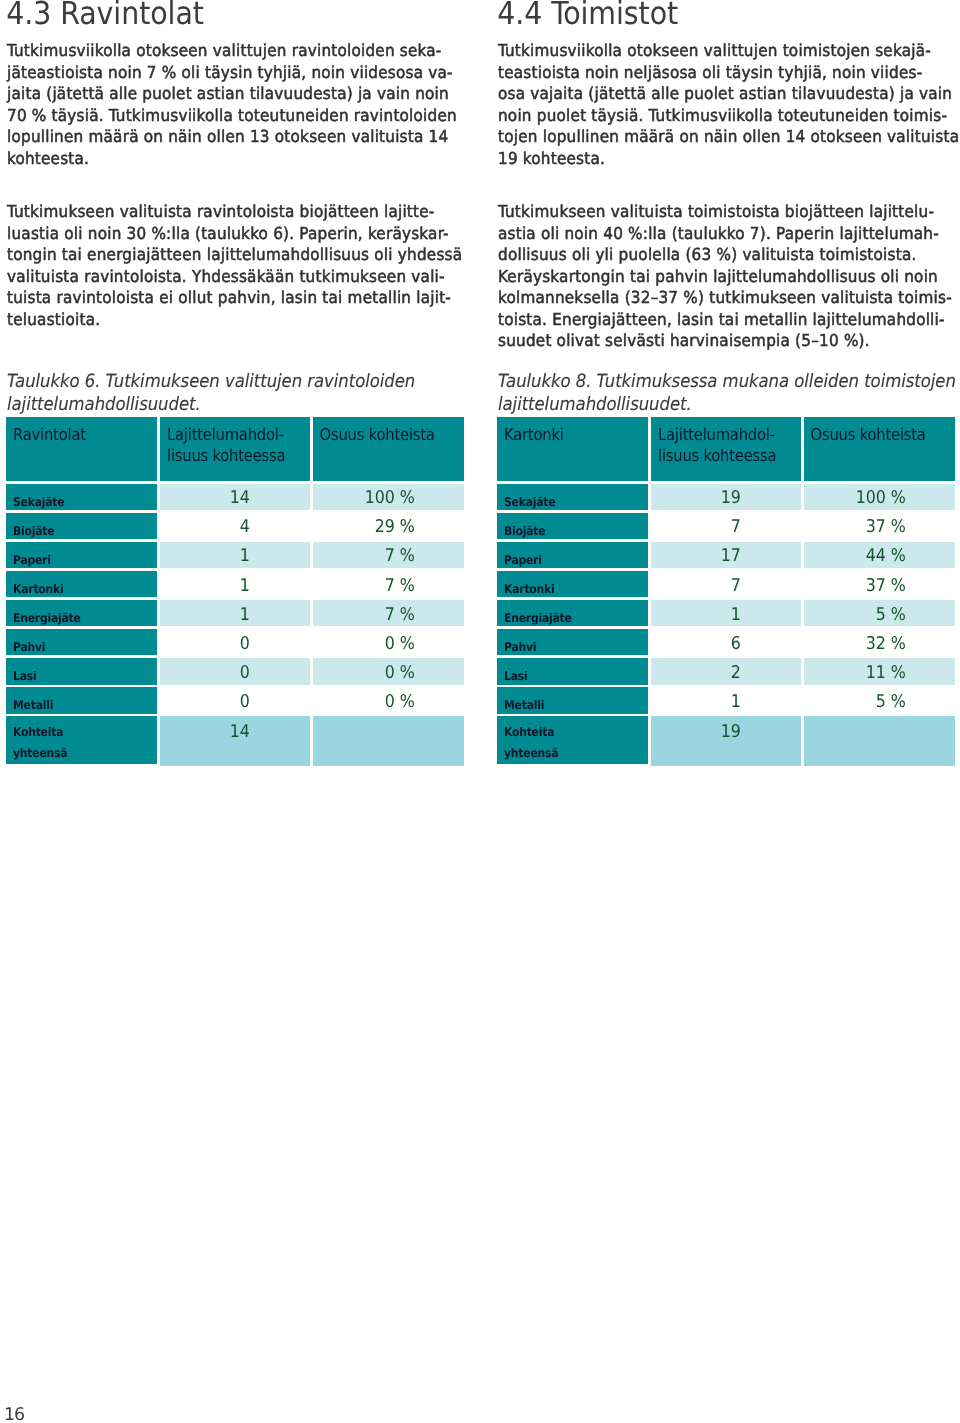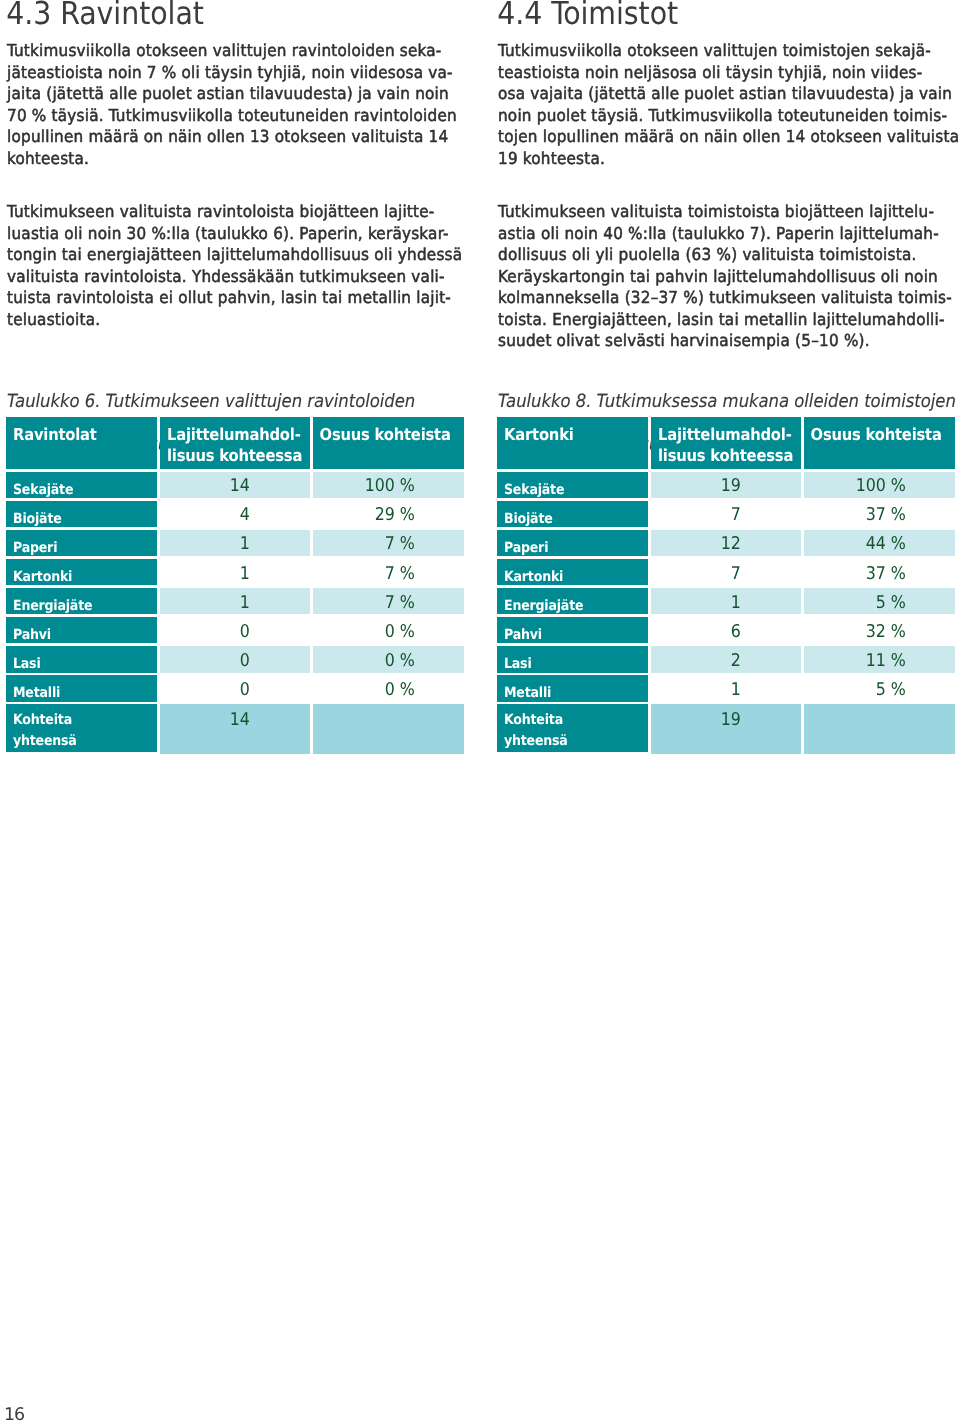--- a/index.html
+++ b/index.html
@@ -49,49 +49,48 @@
   .capbox .ln {
     transform: none;
     -webkit-text-stroke: 0.12px #3a3a3a;
     font-size: 18.35px;
     font-style: italic;
     font-weight: 400;
     color: #3a3a3a;
     letter-spacing: -0.05px;
     line-height: 22.8px;
     height: 22.8px;
-    margin-top: 20px;
   }
   .p1 { top: 40px; }
   .p2 { top: 201.4px; }
   .capbox { top: 370.8px; }
 
   .tbl { position:absolute; left:0px; top:417px; width:457px; }
   .trow { display: flex; margin-bottom: 2.7px; }
   .trow > .cell + .cell { margin-left: 2.8px; }
   .trow:last-child { margin-bottom: 0; }
   .c1 { width: 151.2px; flex: 0 0 151.2px; }
   .c2 { width: 149.8px; flex: 0 0 149.8px; }
   .c3 { width: 151.5px; flex: 0 0 151.5px; }
   .cell { overflow: hidden; }
   .hdr .cell {
     background: #008b92;
-    color: #ffffff;
-    font-weight: 700;
+    color: #0f172a;
+    font-weight: 400;
     font-size: 16.4px;
     line-height: 21.2px;
     letter-spacing: -0.2px;
     padding: 7.2px 2px 0 7.0px;
-    height: 52px;
+    height: 64px;
   }
   .lbl {
     background: #008b92;
-    color: #ffffff;
+    color: #0f172a;
     font-weight: 700;
-    font-size: 14px;
+    font-size: 12px;
     line-height: 20.8px;
     letter-spacing: -0.2px;
     padding: 8px 0 0 7.0px;
     height: 26.4px;
   }
   .num {
     background: #cbe9ec;
     color: #14532d;
     font-weight: 400;
     font-size: 17.6px;
@@ -232,21 +231,21 @@
           <div class="cell num c2">19</div>
           <div class="cell num c3">100 %</div>
         </div>
         <div class="trow">
           <div class="cell lbl c1">Biojäte</div>
           <div class="cell num c2 alt">7</div>
           <div class="cell num c3 alt">37 %</div>
         </div>
         <div class="trow">
           <div class="cell lbl c1">Paperi</div>
-          <div class="cell num c2">12</div>
+          <div class="cell num c2">17</div>
           <div class="cell num c3">44 %</div>
         </div>
         <div class="trow">
           <div class="cell lbl c1">Kartonki</div>
           <div class="cell num c2 alt">7</div>
           <div class="cell num c3 alt">37 %</div>
         </div>
         <div class="trow">
           <div class="cell lbl c1">Energiajäte</div>
           <div class="cell num c2">1</div>

